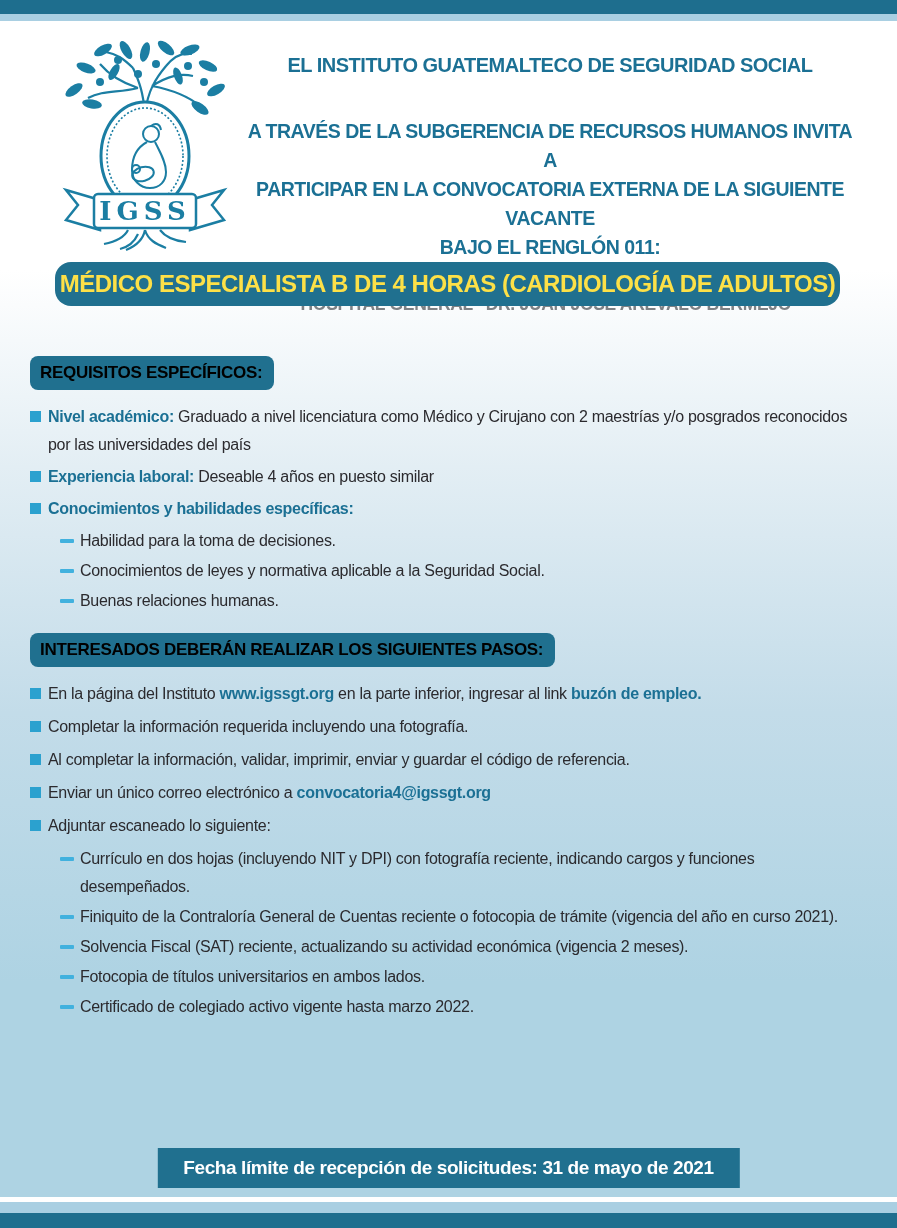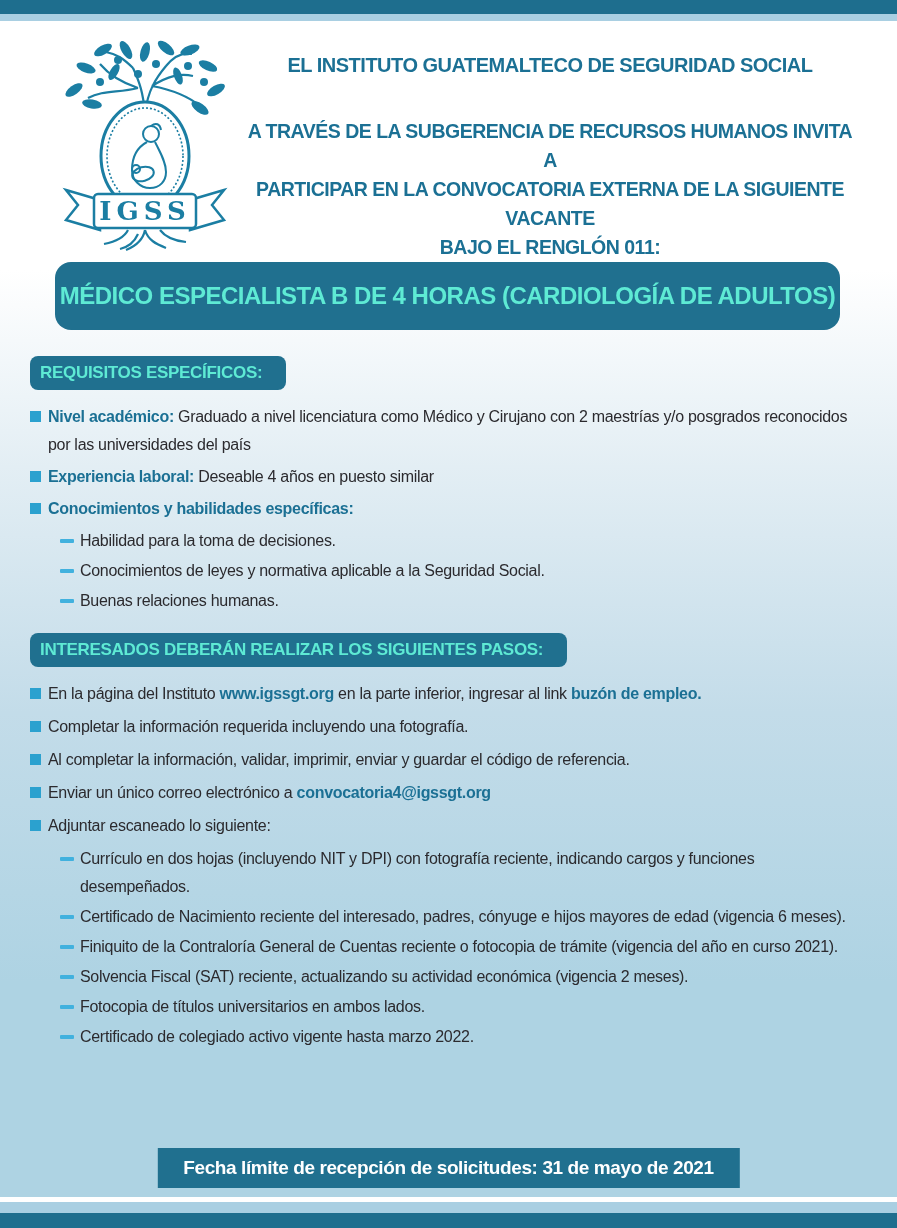--- a/index.html
+++ b/index.html
@@ -17,31 +17,31 @@
   .botbar{position:absolute;bottom:0;left:0;width:100%;height:15px;background:var(--teal-dark);}
 
   .header-row{position:absolute;top:38px;left:48px;right:40px;display:flex;}
   .logo-wrap{width:195px;flex:0 0 195px;}
   .header-text{flex:1;text-align:center;padding-top:16px;color:var(--accent);}
   .h-line1{font-size:20px;font-weight:bold;letter-spacing:-0.5px;}
   .h-invite{margin-top:40px;font-size:19.5px;font-weight:bold;line-height:29px;letter-spacing:-0.5px;text-align:center;}
   .h-hospital{margin-top:32px;font-size:17.5px;font-weight:bold;color:var(--gray);letter-spacing:-0.3px;}
 
   .title-banner{
-    position:absolute;top:262px;left:55px;right:57px;height:68px;
+    position:absolute;top:262px;left:55px;right:57px;height:44px;
     background:var(--teal-box);border-radius:16px;
     display:flex;align-items:center;justify-content:center;
-    color:#5eead4;font-size:24px;font-weight:bold;letter-spacing:-0.5px;
+    color:#fde047;font-size:24px;font-weight:bold;letter-spacing:-0.5px;
   }
 
   .content{position:absolute;top:356px;left:30px;right:38px;}
   .sec-header{
-    display:inline-block;background:var(--teal-box);color:#5eead4;
+    display:inline-block;background:var(--teal-box);color:#000000;
     font-size:17px;font-weight:bold;letter-spacing:-0.3px;
-    padding:7px 24px 7px 10px;border-radius:8px;
+    padding:7px 12px 7px 10px;border-radius:8px;
   }
   .list{margin-top:13px;margin-bottom:18px;}
   .li{display:flex;align-items:flex-start;color:var(--body);font-size:16px;letter-spacing:-0.3px;line-height:28px;margin-bottom:4px;}
   .sec0 .li{margin-bottom:4px;}
   .sec1 .li{line-height:28px;margin-bottom:5px;}
   .li.lvl2{margin-left:30px;margin-bottom:2px;}
   .marker-square{flex:0 0 11px;width:11px;height:11px;background:var(--square);margin:8px 7px 0 0;}
   .marker-dash{flex:0 0 14px;width:14px;height:4px;background:var(--dash);margin:12px 6px 0 0;border-radius:1px;}
   .li-text{flex:1;}
   .accent{color:var(--accent);font-weight:bold;}
@@ -178,24 +178,20 @@
           <div class="li lvl1">
             <span class="marker-square"></span>
             <span class="li-text"><span>Adjuntar escaneado lo siguiente:</span></span>
           </div>
           <div class="li lvl2">
             <span class="marker-dash"></span>
             <span class="li-text"><span>Currículo en dos hojas (incluyendo NIT y DPI) con fotografía reciente, indicando cargos y funciones desempeñados.</span></span>
           </div>
           <div class="li lvl2">
             <span class="marker-dash"></span>
-            <span class="li-text"><span>Certificado de Nacimiento reciente del interesado, padres, cónyuge e hijos mayores de edad (vigencia 6 meses).</span></span>
-          </div>
-          <div class="li lvl2">
-            <span class="marker-dash"></span>
             <span class="li-text"><span>Finiquito de la Contraloría General de Cuentas reciente o fotocopia de trámite (vigencia del año en curso 2021).</span></span>
           </div>
           <div class="li lvl2">
             <span class="marker-dash"></span>
             <span class="li-text"><span>Solvencia Fiscal (SAT) reciente, actualizando su actividad económica (vigencia 2 meses).</span></span>
           </div>
           <div class="li lvl2">
             <span class="marker-dash"></span>
             <span class="li-text"><span>Fotocopia de títulos universitarios en ambos lados.</span></span>
           </div>

